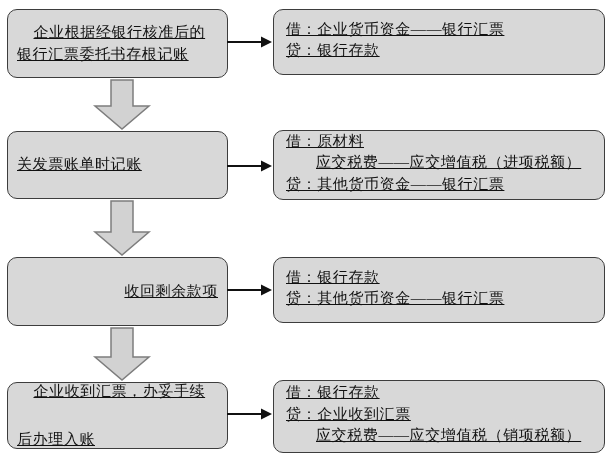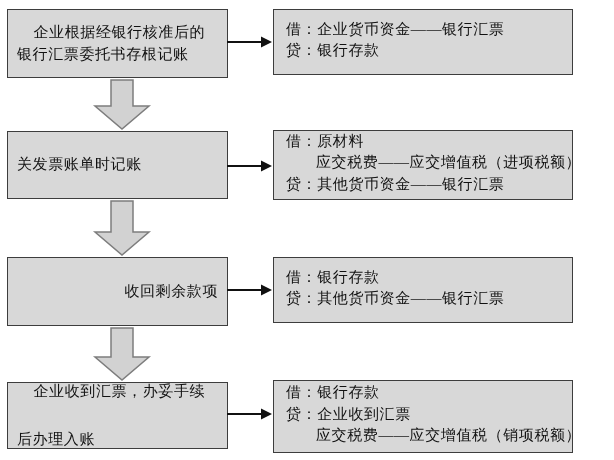--- a/index.html
+++ b/index.html
@@ -1,26 +1,26 @@
 <!DOCTYPE html>
 <html><head>
 <meta charset="utf-8">
 <style>
   html,body{margin:0;padding:0;background:#ffffff;}
   .canvas{
     position:relative;width:614px;height:460px;background:#ffffff;overflow:hidden;
     font-family:"Liberation Serif","DejaVu Serif",serif;color:#111111;
   }
   .box{
-    position:absolute;background:#d8d8d8;border:1.5px solid #3d3d3d;border-radius:0;
+    position:absolute;background:#d8d8d8;border:1.5px solid #3d3d3d;border-radius:10px;
     box-sizing:border-box;display:flex;flex-direction:column;justify-content:center;
-    font-size:15px;line-height:21.5px;letter-spacing:0.6px;
+    font-size:15px;line-height:21.5px;letter-spacing:0.6px;text-decoration:underline;
   }
   .left-box{left:7px;width:221px;padding:0 9px;}
-  .right-box{left:273px;width:300px;padding:0 6px 4px 12px;}
+  .right-box{left:273px;width:332px;padding:0 6px 4px 12px;}
   .line{white-space:nowrap;}
   .line.indent{text-indent:1.1em;}
   .line.hang{padding-left:2em;}
   .left-box.center-text{text-align:right;}
   #lbox1{top:9px;height:69px;}
   #rbox1{top:9px;height:66px;}
   #lbox2{top:131px;height:68px;}
   #rbox2{top:130px;height:70px;}
   #lbox3{top:257px;height:69px;}
   #rbox3{top:257px;height:66px;}

